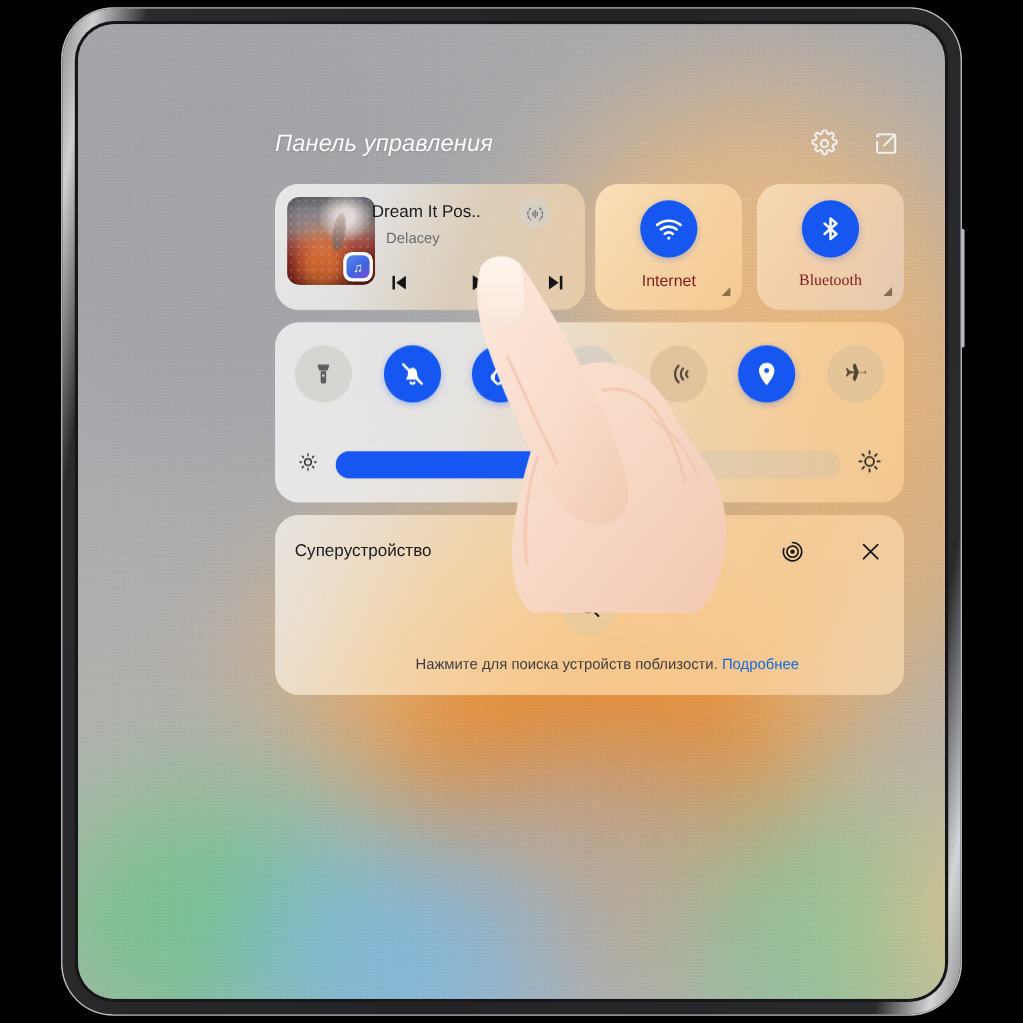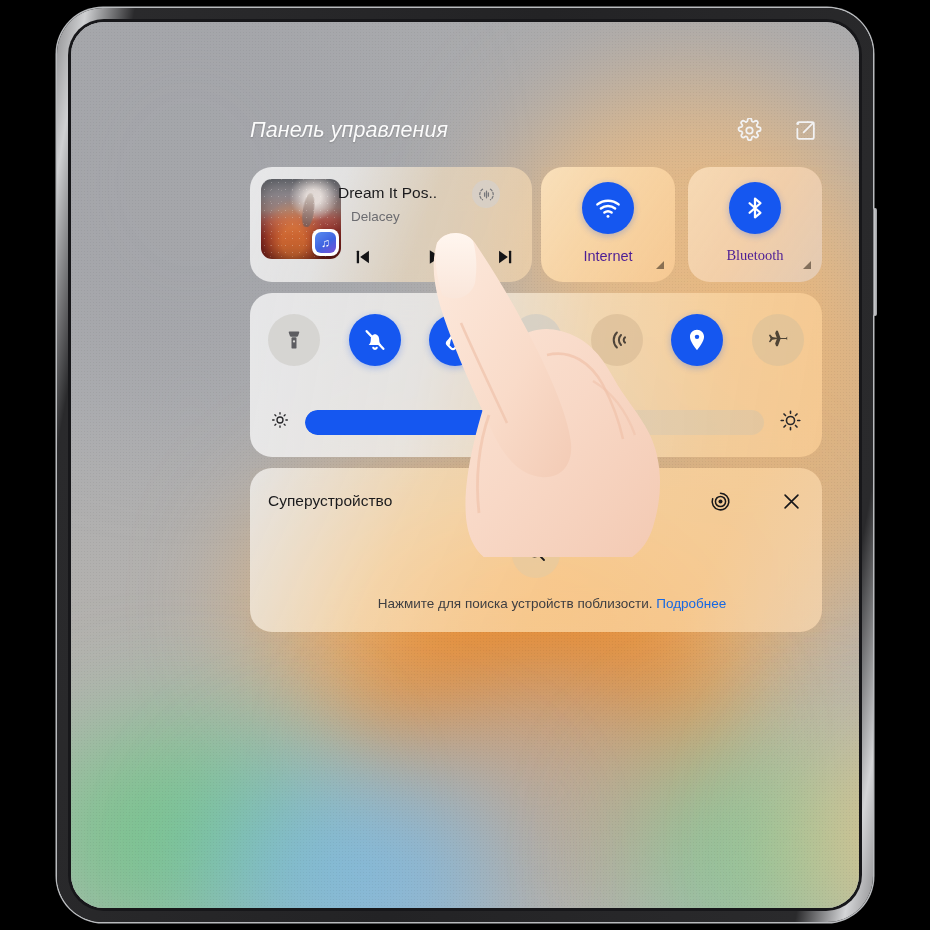--- a/index.html
+++ b/index.html
@@ -150,21 +150,21 @@
   }
   .tile-icon {
     position:absolute; left:50%; top:15px; transform:translateX(-50%);
     width:52px; height:52px; border-radius:50%;
     background:#1557f0;
     display:flex; align-items:center; justify-content:center;
     box-shadow:0 2px 7px rgba(21,87,240,.30);
   }
   .tile-label {
     position:absolute; left:0; right:0; bottom:18px; text-align:center;
-    font-size:14.5px; color:#4c1d95;
+    font-size:14.5px; color:#7f1d1d;
   }
   .tile-corner {
     position:absolute; right:11px; bottom:13px;
     width:0; height:0;
     border-left:8px solid transparent;
     border-bottom:8px solid rgba(70,55,40,.62);
   }
 
   
   #toggles-card { left:179px; top:271px; width:572px; height:164px; }

